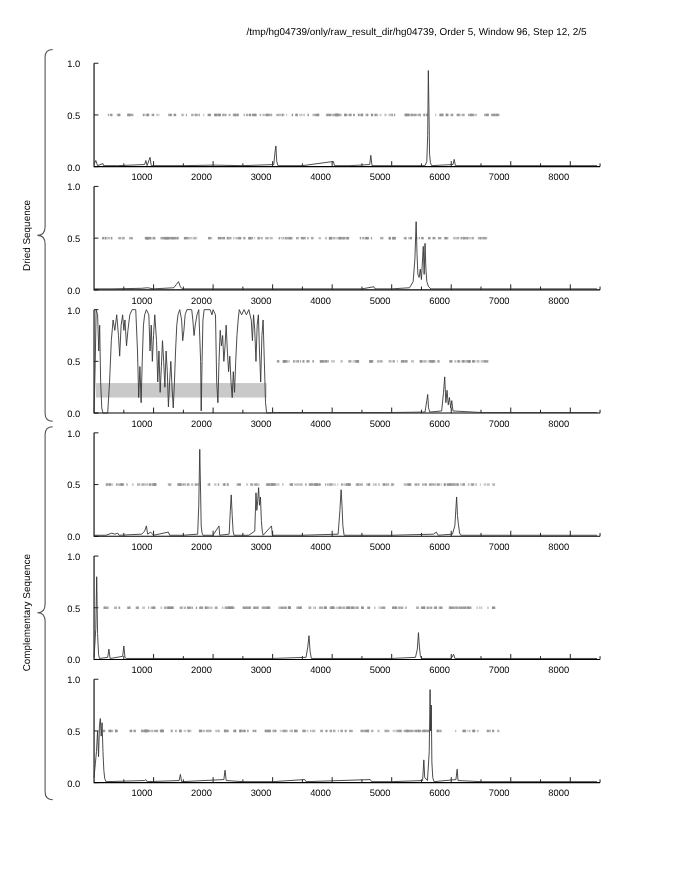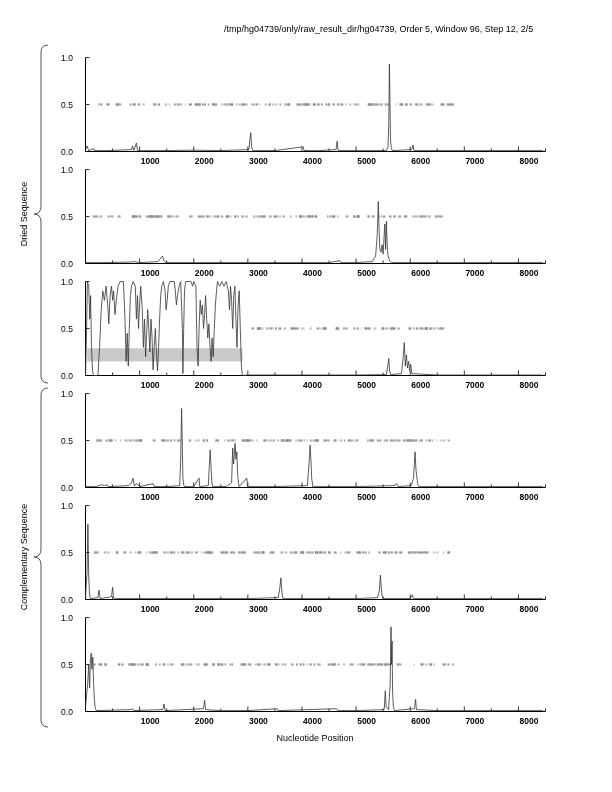--- a/index.html
+++ b/index.html
@@ -3,21 +3,21 @@
 <meta charset="utf-8">
 <style>
   html,body{margin:0;padding:0;background:#ffffff;}
   .page{position:relative;width:612px;height:792px;background:#ffffff;overflow:hidden;
         font-family:"Liberation Sans",sans-serif;color:#000;}
   .title{position:absolute;top:24px;left:224px;font-size:9px;white-space:nowrap;}
   .xlabel{position:absolute;top:733px;left:85px;width:460px;text-align:center;font-size:9px;}
   .group-label{position:absolute;font-size:9px;white-space:nowrap;
                transform:translate(-50%,-50%) rotate(-90deg);}
   .ytick{position:absolute;width:26px;text-align:center;font-size:8.5px;line-height:10px;}
-  .xtick{position:absolute;width:40px;text-align:right;font-size:8.5px;line-height:10px;font-weight:bold;}
+  .xtick{position:absolute;width:40px;text-align:left;font-size:8.5px;line-height:10px;}
   svg{position:absolute;overflow:visible;}
 </style>
 </head>
 <body>
 
 <div class="page">
   <div class="title">/tmp/hg04739/only/raw_result_dir/hg04739, Order 5, Window 96, Step 12, 2/5</div>
 
   <svg style="left:0;top:0;" width="60" height="792" viewBox="0 0 60 792">
     <path d="M48,45 Q41,45 41,52 L41,206 Q41,214 34,214 Q41,214 41,222 L41,376 Q41,383 48,383" fill="none" stroke="#555555" stroke-width="1"></path>
@@ -967,14 +967,13 @@
       <div class="xtick" style="left: 119.618px; top: 716px;">1000</div>
       <div class="xtick" style="left: 173.735px; top: 716px;">2000</div>
       <div class="xtick" style="left: 227.853px; top: 716px;">3000</div>
       <div class="xtick" style="left: 281.971px; top: 716px;">4000</div>
       <div class="xtick" style="left: 336.088px; top: 716px;">5000</div>
       <div class="xtick" style="left: 390.206px; top: 716px;">6000</div>
       <div class="xtick" style="left: 444.324px; top: 716px;">7000</div>
       <div class="xtick" style="left: 498.441px; top: 716px;">8000</div>
     </div>
 
-  <div class="xlabel">Nucleotide Position</div>
 </div>
 
 </body></html>

